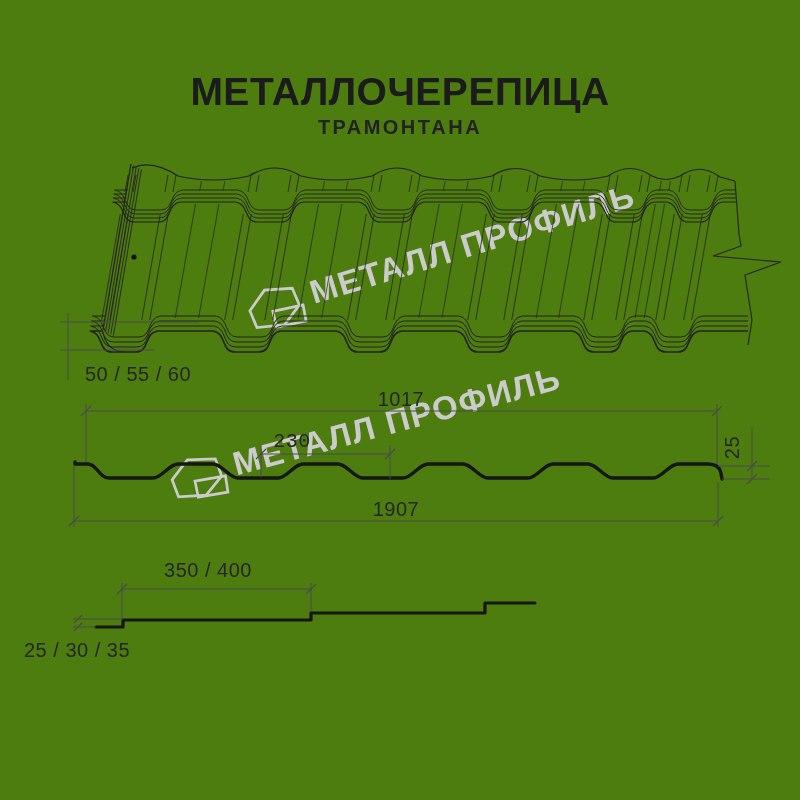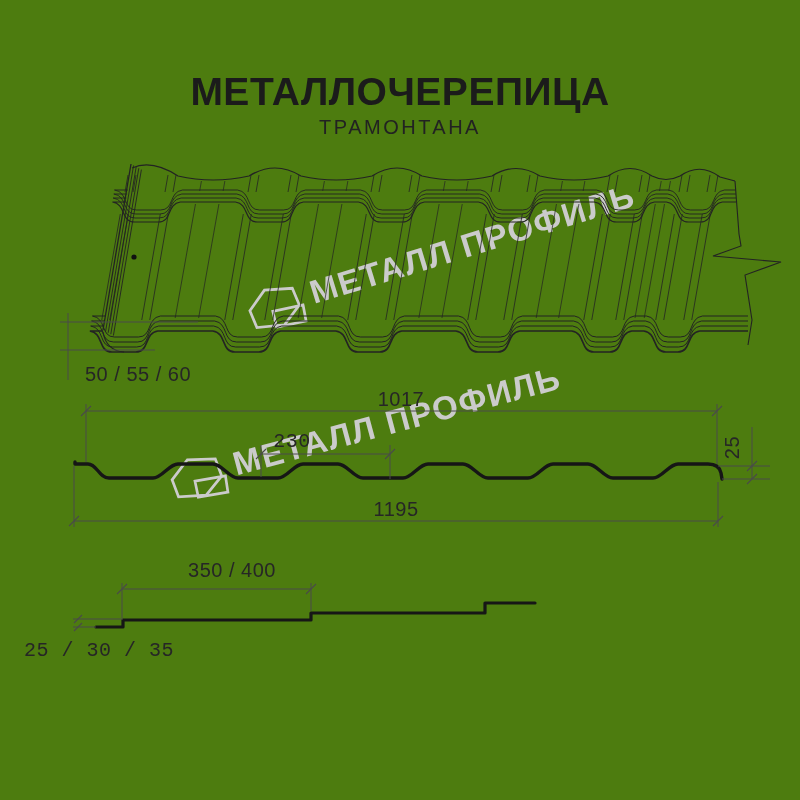--- a/index.html
+++ b/index.html
@@ -1,21 +1,21 @@
 <!DOCTYPE html>
 <html><head>
 <meta charset="utf-8">
 <style>
   html,body{margin:0;padding:0;background:#fff;}
   .page{position:relative;width:800px;height:800px;background:#4d7c0f;overflow:hidden;
         font-family:"Liberation Sans", sans-serif;padding-left:19px;}
   .title{position:absolute;top:70px;left:0;width:800px;text-align:center;
          font-size:39px;font-weight:800;letter-spacing:.5px;color:#1b1b1b;z-index:3;}
   .subtitle{position:absolute;top:116px;left:0;width:800px;text-align:center;
-         font-size:20px;font-weight:400;letter-spacing:2.5px;color:#222;z-index:3;}
+         font-size:20px;font-weight:700;letter-spacing:2.5px;color:#222;z-index:3;}
   .lbl{position:absolute;font-size:20px;color:#262626;letter-spacing:.5px;white-space:nowrap;z-index:3;}
   .lbl.center{transform:translateX(-50%);}
   .lbl.rot{width:40px;text-align:center;transform:rotate(-90deg);}
   .watermark{position:absolute;display:flex;align-items:center;gap:9px;z-index:1;
              color:#cbcbcb;font-weight:700;font-size:33px;letter-spacing:1.5px;white-space:nowrap;}
   .watermark .wm-text{display:inline-block;transform:translateY(-4px);}
   .wm1{left:248px;top:293px;transform:rotate(-17deg);transform-origin:left center;}
   .wm2{left:170px;top:462px;transform:rotate(-15deg);transform-origin:left center;}
   #art{position:absolute;left:0;top:0;z-index:2;}
 </style>
@@ -161,16 +161,16 @@
       <path d="M73,619 L123,619" fill="none" stroke="#4a4a4a" stroke-width="1"></path>
       <path d="M73,627 L96,627" fill="none" stroke="#4a4a4a" stroke-width="1"></path>
       <path d="M74,623 L82,615" fill="none" stroke="#4a4a4a" stroke-width="1.1"></path>
       <path d="M74,631 L82,623" fill="none" stroke="#4a4a4a" stroke-width="1.1"></path>
     </svg>
 
   <span class="lbl" style="left:85px;top:363px;">50 / 55 / 60</span>
   <span class="lbl center" style="left:401px;top:388px;">1017</span>
   <span class="lbl center" style="left:292px;top:430px;font-family:Liberation Mono, monospace;">230</span>
   <span class="lbl rot" style="left:712px;top:436px;">25</span>
-  <span class="lbl center" style="left:396px;top:498px;">1195</span>
-  <span class="lbl center" style="left:232px;top:559px;">350 / 400</span>
-  <span class="lbl" style="left:24px;top:639px;font-family:Liberation Mono, monospace;">25 / 30 / 35</span>
+  <span class="lbl center" style="left:396px;top:498px;">1907</span>
+  <span class="lbl center" style="left:208px;top:559px;">350 / 400</span>
+  <span class="lbl" style="left:24px;top:639px;">25 / 30 / 35</span>
 </div>
 
 </body></html>

